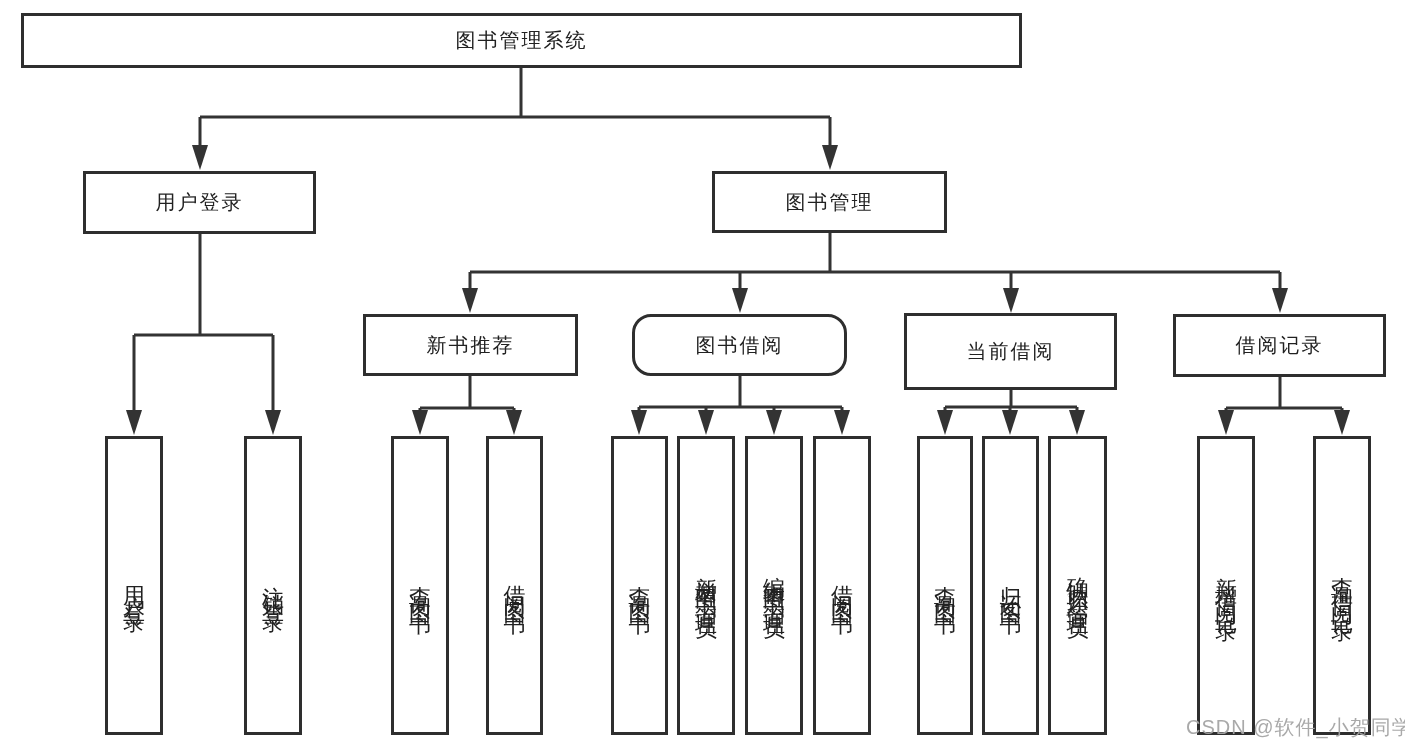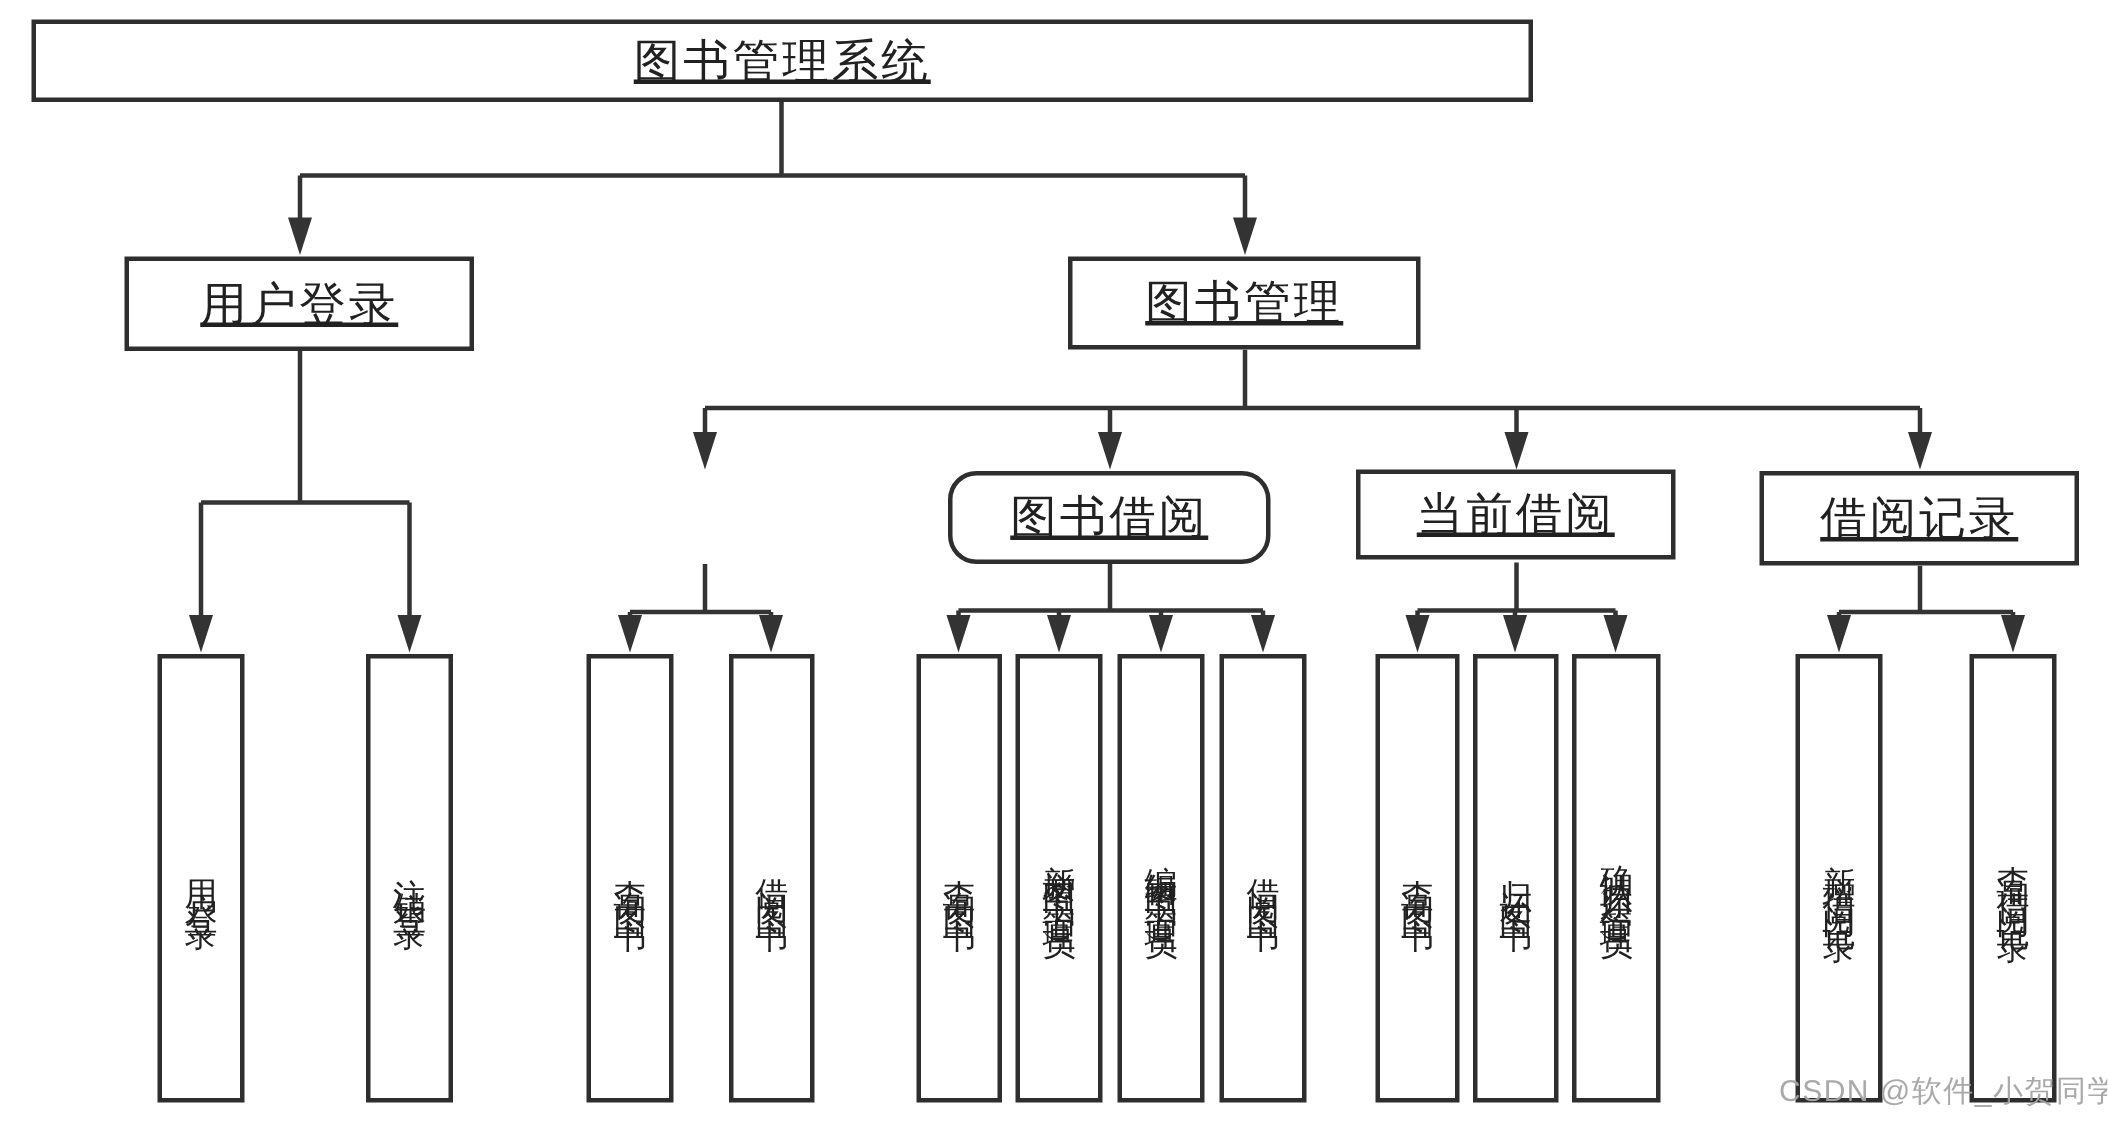--- a/index.html
+++ b/index.html
@@ -25,25 +25,24 @@
     position: absolute;
     box-sizing: border-box;
     background: #ffffff;
     border: 3px solid #2e2e2e;
     display: flex;
     align-items: center;
     justify-content: center;
     z-index: 2;
   }
   .hlabel {
-    font-size: 31px;
+    font-size: 20px;
     letter-spacing: 2px;
     color: #212121;
     white-space: nowrap;
-    text-decoration: underline;
   }
   .vlabel {
     writing-mode: vertical-rl;
     text-orientation: mixed;
     font-size: 22px;
     letter-spacing: 9px;
     color: #212121;
     line-height: 1;
   }
   .watermark {
@@ -106,24 +105,27 @@
     <span class="hlabel">图书管理系统</span>
   </div>
 
   <div class="node" style="left:83px; top:171px; width:233px; height:63px;">
     <span class="hlabel">用户登录</span>
   </div>
   <div class="node" style="left:712px; top:171px; width:235px; height:62px;">
     <span class="hlabel">图书管理</span>
   </div>
 
+  <div class="node" style="left:363px; top:314px; width:215px; height:62px;">
+    <span class="hlabel">新书推荐</span>
+  </div>
   <div class="node" style="left:632px; top:314px; width:215px; height:62px;border-radius:19px;">
     <span class="hlabel">图书借阅</span>
   </div>
-  <div class="node" style="left:904px; top:313px; width:213px; height:60px;">
+  <div class="node" style="left:904px; top:313px; width:213px; height:77px;">
     <span class="hlabel">当前借阅</span>
   </div>
   <div class="node" style="left:1173px; top:314px; width:213px; height:63px;">
     <span class="hlabel">借阅记录</span>
   </div>
 
   <div class="node" style="left:105px; top:436px; width:58px; height:299px;">
     <span class="vlabel">用户登录</span>
   </div>
   <div class="node" style="left:244px; top:436px; width:58px; height:299px;">

